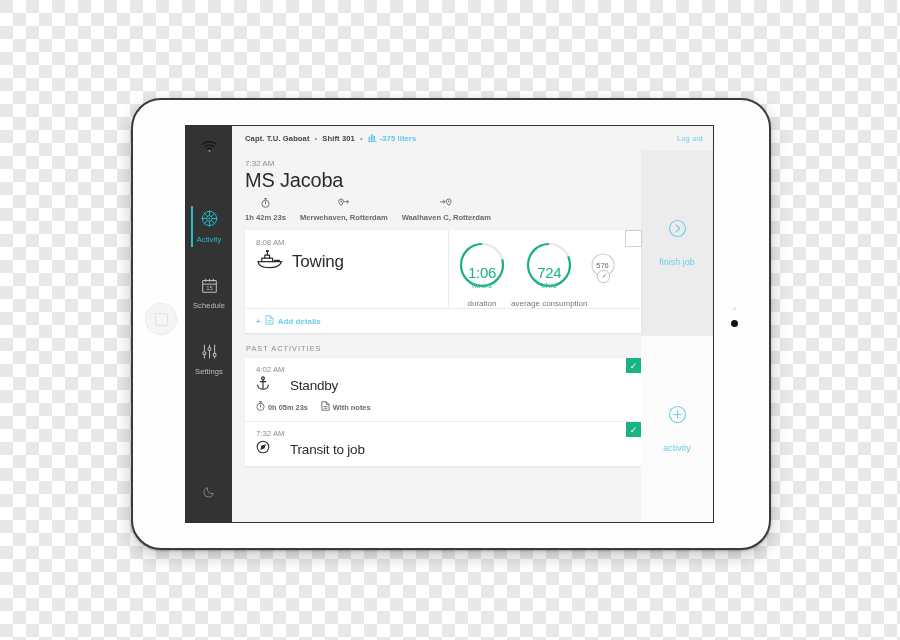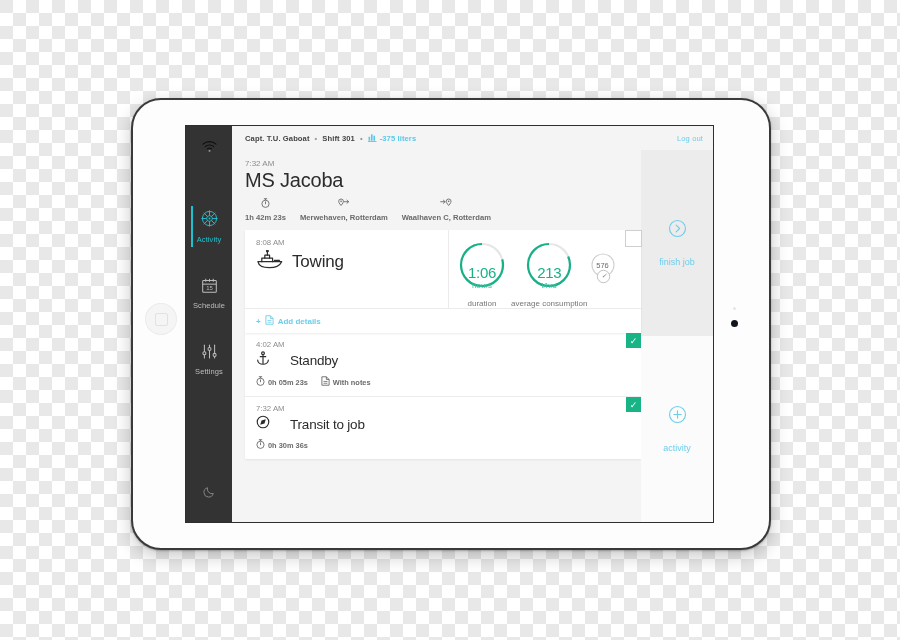--- a/index.html
+++ b/index.html
@@ -331,21 +331,21 @@
                   <div class="g-cap">duration</div>
                 </div>
 
                 <div class="gauge">
                   <div class="ring">
                     <svg width="50" height="50" viewBox="0 0 50 50">
                       <circle cx="25" cy="25" r="21" fill="none" stroke="#e6e6e6" stroke-width="2.2"></circle>
                       <circle cx="25" cy="25" r="21" fill="none" stroke="#17b187" stroke-width="2.2" stroke-dasharray="116 124" stroke-dashoffset="-24" stroke-linecap="butt" transform="rotate(-90 25 25)"></circle>
                     </svg>
                     <div class="inner">
-                      <div class="big">213</div>
+                      <div class="big">724</div>
                       <div class="unit">l/hrs</div>
                     </div>
                   </div>
                   <div class="g-cap">average consumption</div>
                 </div>
 
                 <div class="mini">
                   <svg width="26" height="26" viewBox="0 0 26 26">
                     <circle cx="13" cy="13" r="11" fill="none" stroke="#cfcfcf" stroke-width="1.1"></circle>
                   </svg>
@@ -370,20 +370,21 @@
                 <path d="M1 0.8h5l3 3v6.4H1z" fill="none" stroke="#6fcde9" stroke-width="1"></path>
                 <path d="M6 0.8v3h3" fill="none" stroke="#6fcde9" stroke-width="1"></path>
                 <line x1="2.8" y1="6" x2="7.2" y2="6" stroke="#6fcde9" stroke-width="0.9"></line>
                 <line x1="2.8" y1="8" x2="7.2" y2="8" stroke="#6fcde9" stroke-width="0.9"></line>
               </svg>
             </span>
             <span>Add details</span>
           </div>
         </div>
 
+        <div class="past-label">PAST ACTIVITIES</div>
 
         <div class="past-list">
 
           <div class="past-item">
             <div class="check">✓</div>
             <div class="t">4:02 AM</div>
             <div class="past-name">
               <span>
                 <svg width="14" height="15" viewBox="0 0 15 16">
                   <g stroke="#2c2c2c" stroke-width="1.25" fill="none" stroke-linecap="round" stroke-linejoin="round">
@@ -427,33 +428,20 @@
             <div class="t">7:32 AM</div>
             <div class="past-name">
               <span>
                 <svg width="14" height="14" viewBox="0 0 16 16">
                   <circle cx="8" cy="8" r="6.6" fill="none" stroke="#2c2c2c" stroke-width="1.3"></circle>
                   <path d="M11.2 4.8 L6.3 6.3 L4.8 11.2 L9.7 9.7 Z" fill="#2c2c2c"></path>
                 </svg>
               </span>
               <span class="nm">Transit to job</span>
             </div>
-            <div class="past-meta">
-              <span class="mi">
-                <span>
-                  <svg width="9" height="10" viewBox="0 0 10 11">
-                    <circle cx="5" cy="6.4" r="4" fill="none" stroke="#6a6a6a" stroke-width="1"></circle>
-                    <line x1="5" y1="4.2" x2="5" y2="6.4" stroke="#6a6a6a" stroke-width="1" stroke-linecap="round"></line>
-                    <line x1="3.6" y1="0.8" x2="6.4" y2="0.8" stroke="#6a6a6a" stroke-width="1.1" stroke-linecap="round"></line>
-                    <line x1="5" y1="0.9" x2="5" y2="2.4" stroke="#6a6a6a" stroke-width="1.1"></line>
-                  </svg>
-                </span>
-                <span>0h 30m 36s</span>
-              </span>
-            </div>
           </div>
 
         </div>
       </div>
 
       <div class="right-col">
 
         <div class="action finish">
           <span>
             <svg width="19" height="19" viewBox="0 0 20 20">

